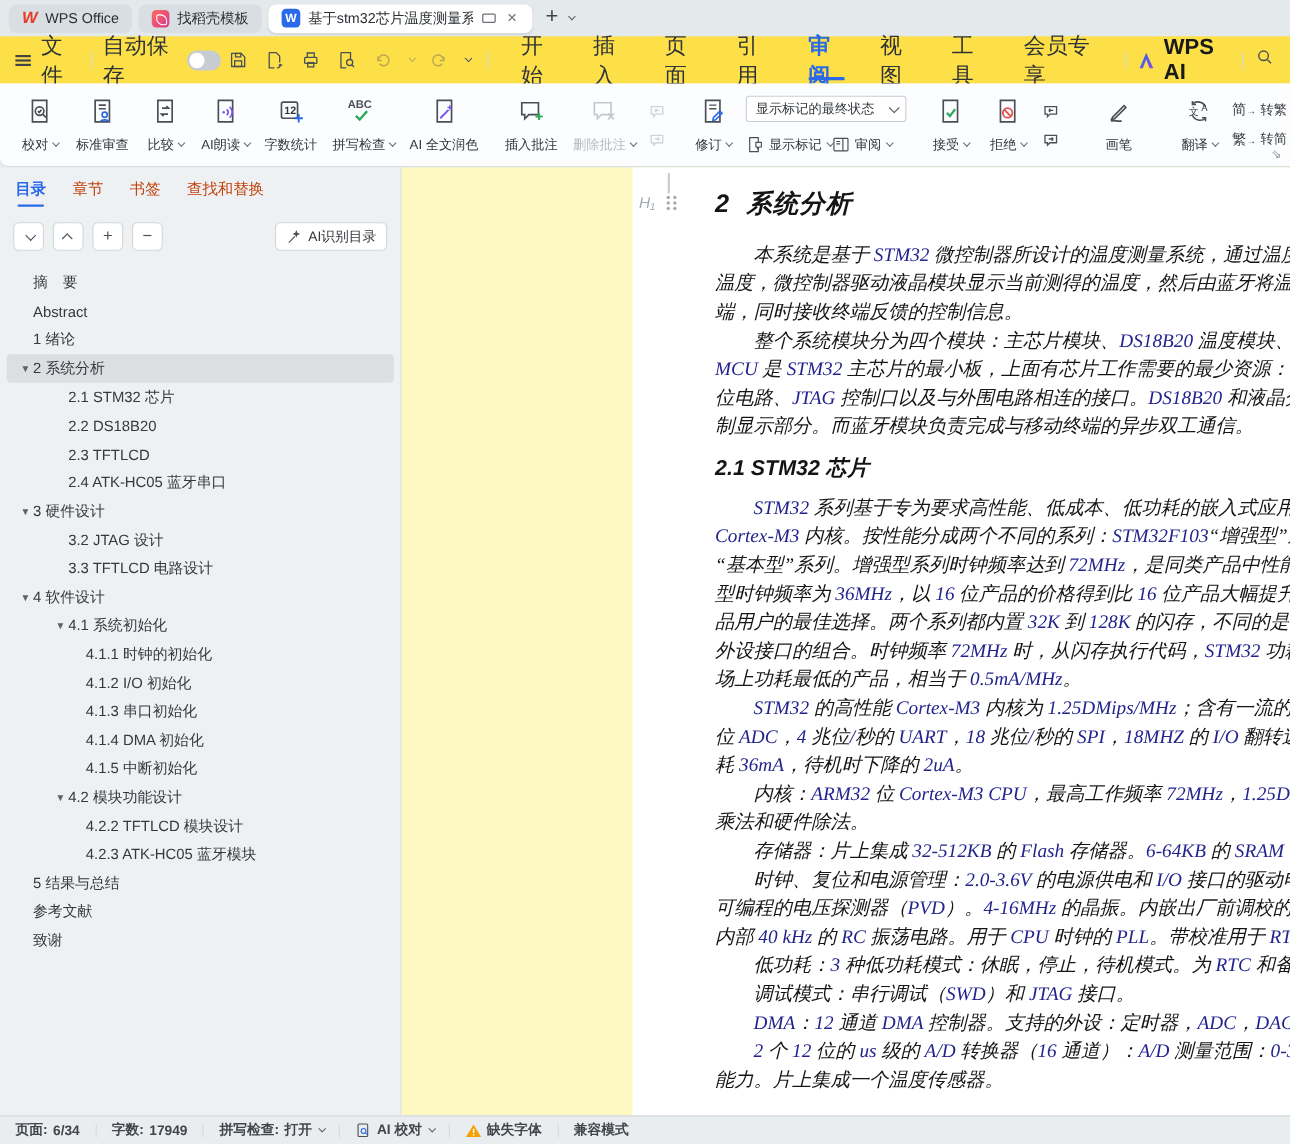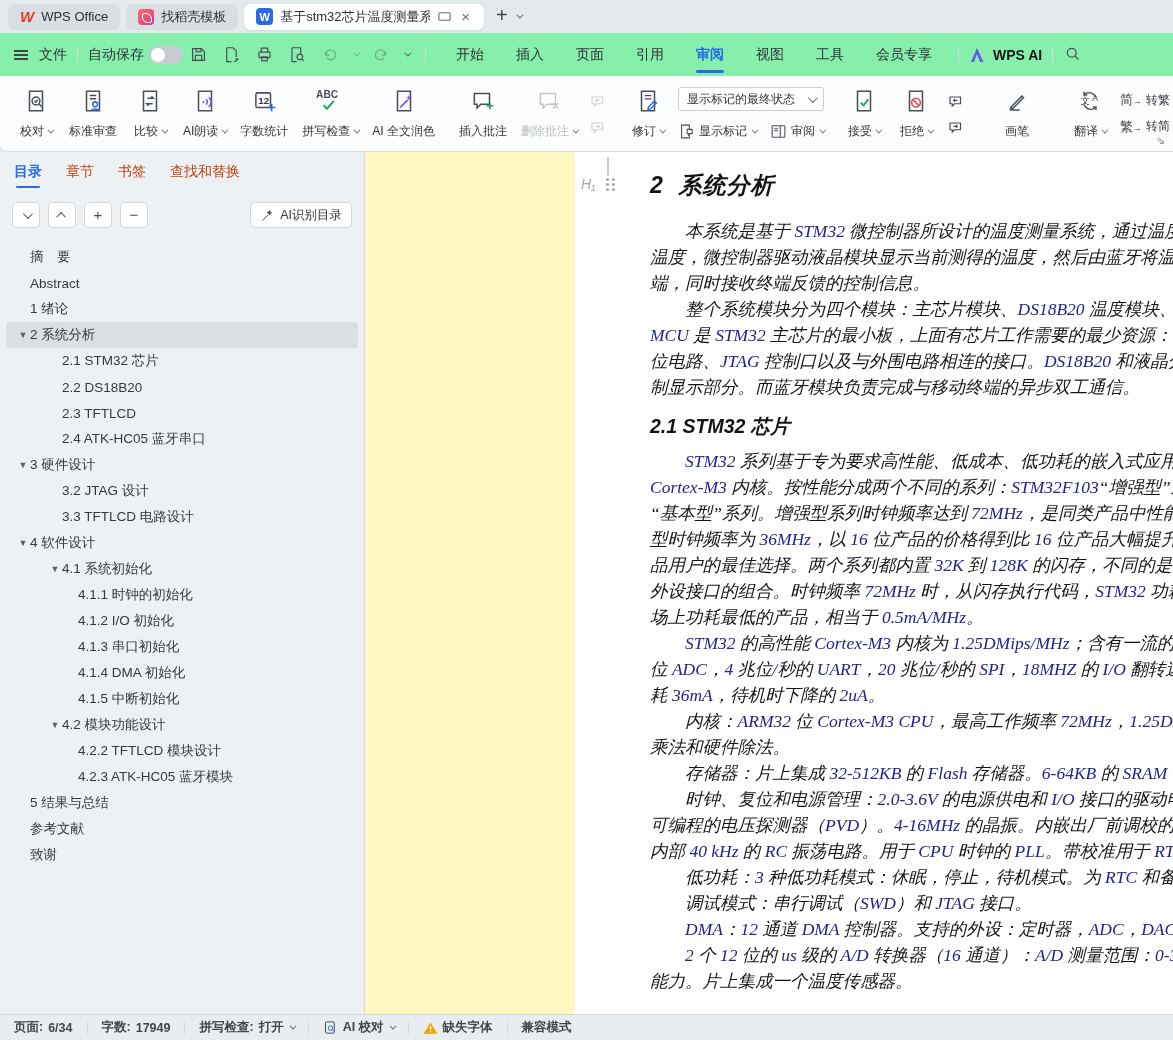--- a/index.html
+++ b/index.html
@@ -21,21 +21,21 @@
   .doc-ico { width:17px; height:17px; border-radius:4px; background:#2a6ae9; color:#fff;
              font-size:11px; font-weight:bold; display:flex; align-items:center; justify-content:center; }
   .tab-close { color:#6a7075; font-size:15px; padding:0 2px; }
   .mini-ico { display:inline-flex; align-items:center; }
   .plus { font-size:20px; color:#444; padding:0 8px 2px 6px; }
   .chev { display:inline-block; width:7px; height:7px; border-right:1.6px solid #5c6267;
           border-bottom:1.6px solid #5c6267; transform:rotate(45deg) translateY(-2px); }
   .chev.sm { width:5px; height:5px; }
 
   
-  .menubar { height:43px; background:#86efac; display:flex; align-items:center; padding:0 14px; font-size:14px;text-align:center; }
+  .menubar { height:43px; background:#fde047; display:flex; align-items:center; padding:0 14px; font-size:20px; }
   .hamb { display:inline-block; width:14px; position:relative; height:10px; margin-right:6px; }
   .hamb::before { content:""; position:absolute; left:0; top:0; width:14px; height:2px; background:#444;
                   box-shadow:0 4px 0 #444, 0 8px 0 #444; }
   .mb-item { display:flex; align-items:center; gap:5px; color:#2f3337; }
   .vsep { width:1px; height:16px; background:#d5dade; margin:0 10px; }
   .toggle { width:34px; height:18px; border-radius:9px; background:#c7ccd1; position:relative; }
   .toggle::after { content:""; position:absolute; left:2px; top:2px; width:14px; height:14px;
                    border-radius:50%; background:#fff; }
   .qicons { display:flex; align-items:center; gap:14px; margin:0 6px; }
   .qicons svg { display:block; }
@@ -379,21 +379,21 @@
         <span class="lab">
             <span>修订</span>
             <span class="chev"></span>
           </span>
       </div>
       <div class="rcol">
         <div class="combo">
           <span>显示标记的最终状态</span>
             <span class="chev"></span>
         </div>
-        <div style="display:flex; gap:14px;">
+        <div style="display:flex; ">
           <div class="rrow">
             <svg width="17" height="17" viewBox="0 0 24 24" fill="none" stroke="#4a4f55" stroke-width="1.5">
                 <path d="M5 3h11v18H5z"></path>
                 <path d="M13 9h7v6h-3l-2 2v-2h-2z" fill="#fff"></path>
               </svg>
             <span>显示标记</span>
               <span class="chev"></span>
           </div>
           <div class="rrow">
             <svg width="17" height="17" viewBox="0 0 24 24" fill="none" stroke="#4a4f55" stroke-width="1.5">
@@ -648,21 +648,21 @@
             <div class="doc-line t-body">制显示部分。而蓝牙模块负责完成与移动终端的异步双工通信。</div>
             <div class="doc-line t-h2">2.1 STM32 芯片</div>
             <div class="doc-line t-body">　　<span class="latin">STM32</span> 系列基于专为要求高性能、低成本、低功耗的嵌入式应用</div>
             <div class="doc-line t-body"><span class="latin">Cortex-M3</span> 内核。按性能分成两个不同的系列：<span class="latin">STM32F103</span>“增强型”系</div>
             <div class="doc-line t-body">“基本型”系列。增强型系列时钟频率达到 <span class="latin">72MHz</span>，是同类产品中性能</div>
             <div class="doc-line t-body">型时钟频率为 <span class="latin">36MHz</span>，以 <span class="latin">16</span> 位产品的价格得到比 <span class="latin">16</span> 位产品大幅提升的</div>
             <div class="doc-line t-body">品用户的最佳选择。两个系列都内置 <span class="latin">32K</span> 到 <span class="latin">128K</span> 的闪存，不同的是 </div>
             <div class="doc-line t-body">外设接口的组合。时钟频率 <span class="latin">72MHz</span> 时，从闪存执行代码，<span class="latin">STM32</span> 功耗 </div>
             <div class="doc-line t-body">场上功耗最低的产品，相当于 <span class="latin">0.5mA/MHz</span>。</div>
             <div class="doc-line t-body">　　<span class="latin">STM32</span> 的高性能 <span class="latin">Cortex-M3</span> 内核为 <span class="latin">1.25DMips/MHz</span>；含有一流的外</div>
-            <div class="doc-line t-body">位 <span class="latin">ADC</span>，<span class="latin">4</span> 兆位<span class="latin">/</span>秒的 <span class="latin">UART</span>，<span class="latin">20</span> 兆位<span class="latin">/</span>秒的 <span class="latin">SPI</span>，<span class="latin">18MHZ</span> 的 <span class="latin">I/O</span> 翻转速度</div>
+            <div class="doc-line t-body">位 <span class="latin">ADC</span>，<span class="latin">4</span> 兆位<span class="latin">/</span>秒的 <span class="latin">UART</span>，<span class="latin">18</span> 兆位<span class="latin">/</span>秒的 <span class="latin">SPI</span>，<span class="latin">18MHZ</span> 的 <span class="latin">I/O</span> 翻转速度</div>
             <div class="doc-line t-body">耗 <span class="latin">36mA</span>，待机时下降的 <span class="latin">2uA</span>。</div>
             <div class="doc-line t-body">　　内核：<span class="latin">ARM32</span> 位 <span class="latin">Cortex-M3 CPU</span>，最高工作频率 <span class="latin">72MHz</span>，<span class="latin">1.25DM</span></div>
             <div class="doc-line t-body">乘法和硬件除法。</div>
             <div class="doc-line t-body">　　存储器：片上集成 <span class="latin">32-512KB</span> 的 <span class="latin">Flash</span> 存储器。<span class="latin">6-64KB</span> 的 <span class="latin">SRAM</span> 存</div>
             <div class="doc-line t-body">　　时钟、复位和电源管理：<span class="latin">2.0-3.6V</span> 的电源供电和 <span class="latin">I/O</span> 接口的驱动电压</div>
             <div class="doc-line t-body">可编程的电压探测器（<span class="latin">PVD</span>）。<span class="latin">4-16MHz</span> 的晶振。内嵌出厂前调校的 </div>
             <div class="doc-line t-body">内部 <span class="latin">40 kHz</span> 的 <span class="latin">RC</span> 振荡电路。用于 <span class="latin">CPU</span> 时钟的 <span class="latin">PLL</span>。带校准用于 <span class="latin">RTC</span></div>
             <div class="doc-line t-body">　　低功耗：<span class="latin">3</span> 种低功耗模式：休眠，停止，待机模式。为 <span class="latin">RTC</span> 和备份寄存</div>
             <div class="doc-line t-body">　　调试模式：串行调试（<span class="latin">SWD</span>）和 <span class="latin">JTAG</span> 接口。</div>
             <div class="doc-line t-body">　　<span class="latin">DMA</span>：<span class="latin">12</span> 通道 <span class="latin">DMA</span> 控制器。支持的外设：定时器，<span class="latin">ADC</span>，<span class="latin">DAC</span>，</div>

